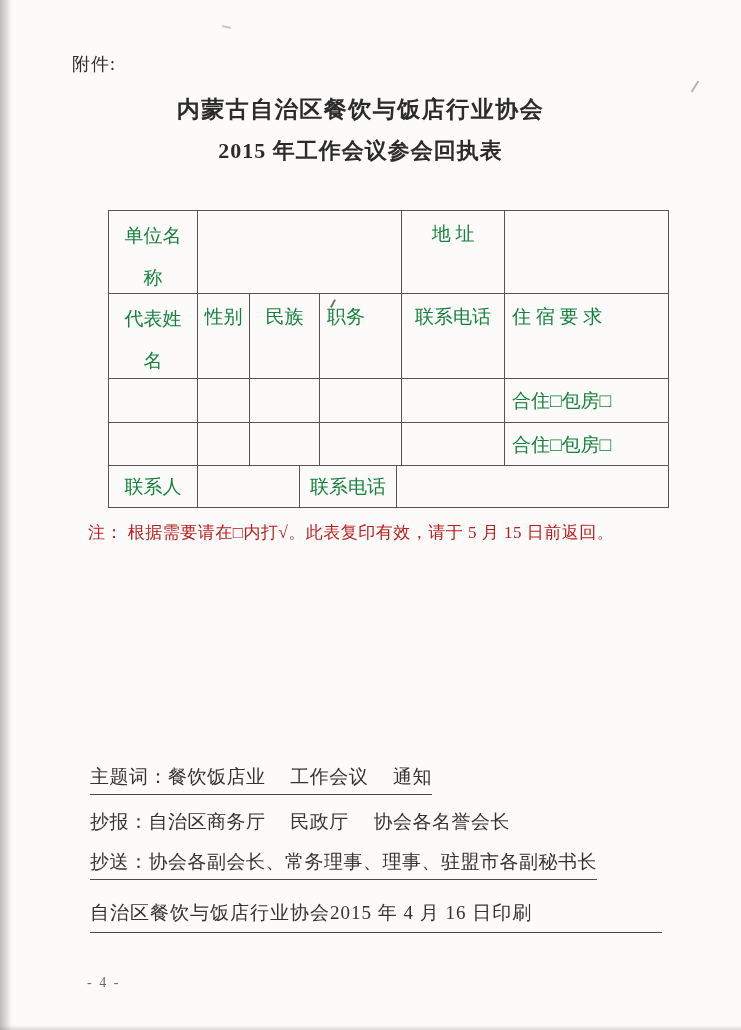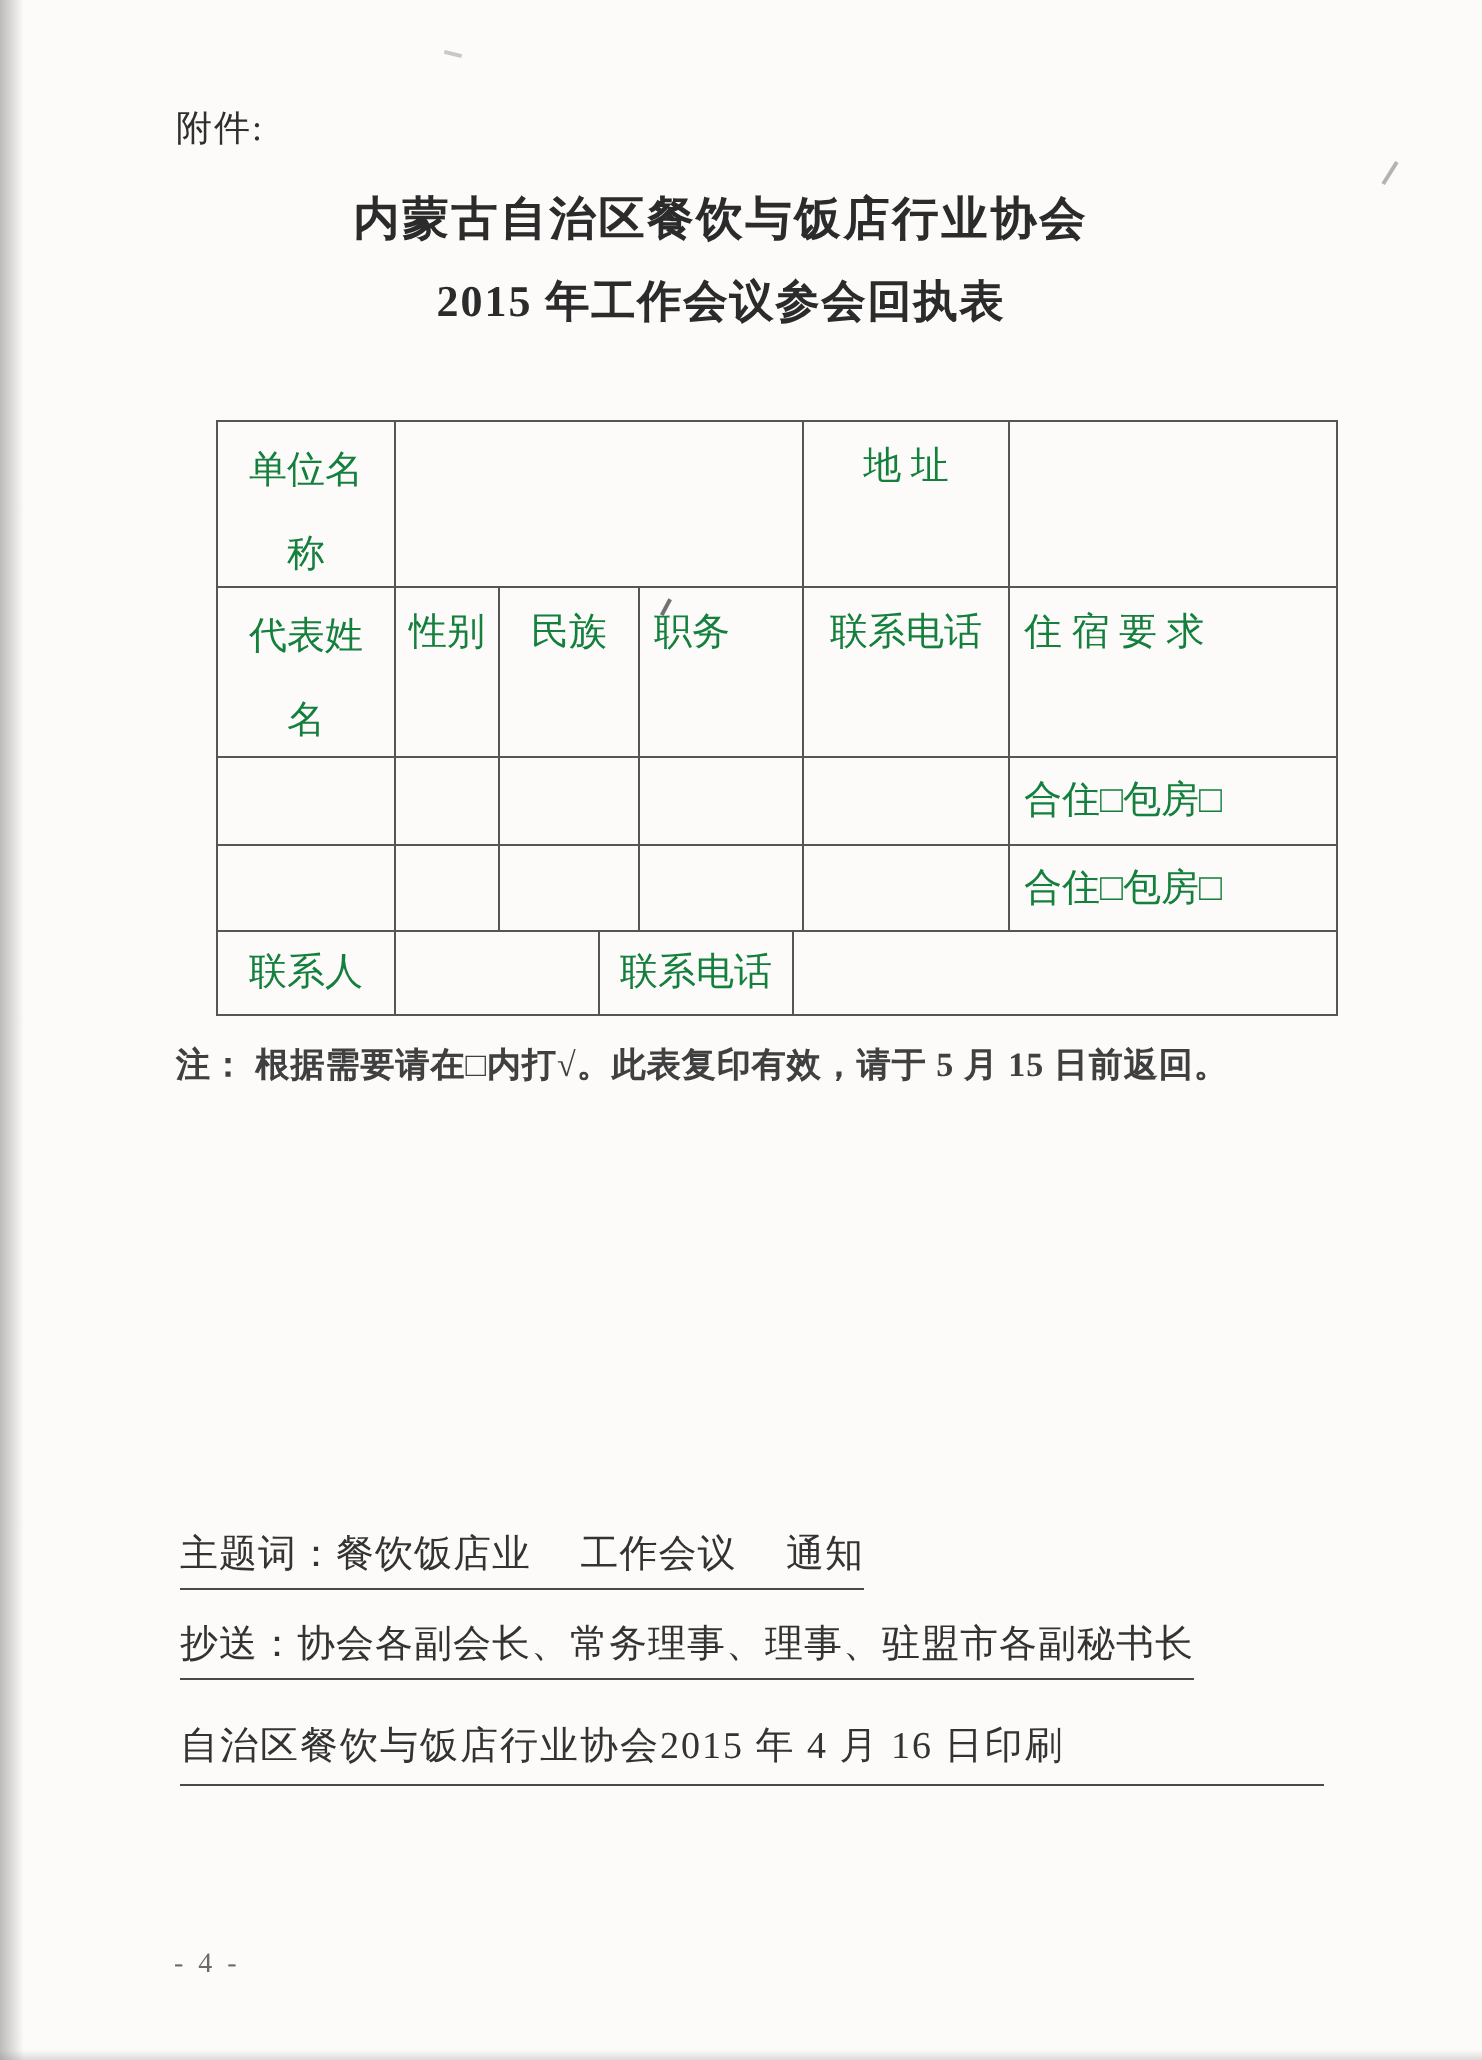--- a/index.html
+++ b/index.html
@@ -14,21 +14,21 @@
   
   .scan-left{position:absolute;left:0;top:0;bottom:0;width:12px;
     background:linear-gradient(90deg,rgba(110,110,110,.45),rgba(110,110,110,0));}
   .scan-bottom{position:absolute;left:0;right:0;bottom:0;height:5px;
     background:linear-gradient(0deg,rgba(120,120,120,.25),rgba(120,120,120,0));}
   .mark{position:absolute;background:rgba(120,120,120,.55);}
   .mark1{left:694px;top:80px;width:2px;height:13px;transform:rotate(32deg);}
   .mark2{left:332px;top:299px;width:1.5px;height:9px;transform:rotate(28deg);background:rgba(80,80,80,.8);}
   .mark3{left:222px;top:26px;width:9px;height:2px;transform:rotate(14deg);background:rgba(150,150,150,.5);}
 
-  .attachment{position:absolute;left:88px;top:52px;font-size:18px;letter-spacing:1px;}
+  .attachment{position:absolute;left:72px;top:52px;font-size:18px;letter-spacing:1px;}
   .title{position:absolute;left:0;width:721px;text-align:center;font-weight:bold;color:#2b2b2b;}
   .title1{top:94px;font-size:23px;letter-spacing:1.5px;}
   .title2{top:136px;font-size:22px;letter-spacing:1px;}
 
   .form-table{
     position:absolute;left:108px;top:210px;
     display:grid;
     grid-template-columns:89px 52px 50px 20px 77px 5px 103px 164px;
     grid-template-rows:83px 85px 44px 43px 42px;
     border-top:1px solid #555;border-left:1px solid #555;
@@ -44,21 +44,21 @@
   .top-al{align-items:flex-start;padding-top:13px;}
   .left-al{justify-content:flex-start;padding-left:7px;}
   .sp1{grid-column:2/7;} 
   .c34{grid-column:3/5;} 
   .c56{grid-column:5/7;} 
   .r5b1{grid-column:2/4;}
   .r5b2{grid-column:4/6;}
   .r5b3{grid-column:6/9;}
 
   .note{position:absolute;left:88px;top:521px;width:600px;font-size:17px;
-    letter-spacing:.5px;color:#404040;font-weight:bold;}
+    letter-spacing:.5px;color:#b91c1c;}
 
   .footer-block{position:absolute;left:90px;top:764px;width:572px;font-size:19px;color:#333;}
   .fline{margin-bottom:14px;letter-spacing:.5px;}
   .fline .u{display:inline-block;border-bottom:1.5px solid #4a4a4a;padding-bottom:4px;}
   .imprint{display:flex;justify-content:flex-start;align-items:flex-end;
     border-bottom:1.5px solid #4a4a4a;padding-bottom:6px;margin-top:20px;letter-spacing:1px;}
   .pagenum{position:absolute;left:87px;top:975px;font-size:14px;color:#6a6a6a;letter-spacing:2px;}
 </style>
 </head>
 <body>
@@ -108,20 +108,21 @@
     <div class="cell">联系人</div>
     <div class="cell r5b1"></div>
     <div class="cell r5b2">联系电话</div>
     <div class="cell r5b3"></div>
   </div>
 
   <div class="note">注： 根据需要请在□内打√。此表复印有效，请于 5 月 15 日前返回。</div>
 
   <div class="footer-block">
     <div class="fline"><span class="u">主题词：餐饮饭店业　 工作会议　 通知</span></div>
+    <div class="fline">抄报：自治区商务厅　 民政厅　 协会各名誉会长</div>
     <div class="fline"><span class="u">抄送：协会各副会长、常务理事、理事、驻盟市各副秘书长</span></div>
     <div class="imprint">
       <span>自治区餐饮与饭店行业协会</span>
       <span>2015 年 4 月 16 日印刷</span>
     </div>
   </div>
 
   <div class="pagenum">- 4 -</div>
 
 </div>

